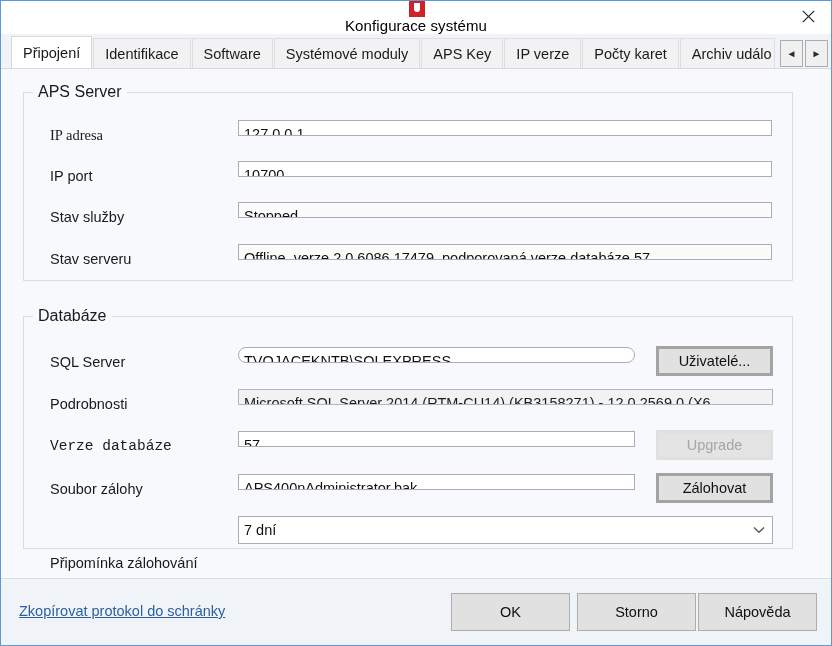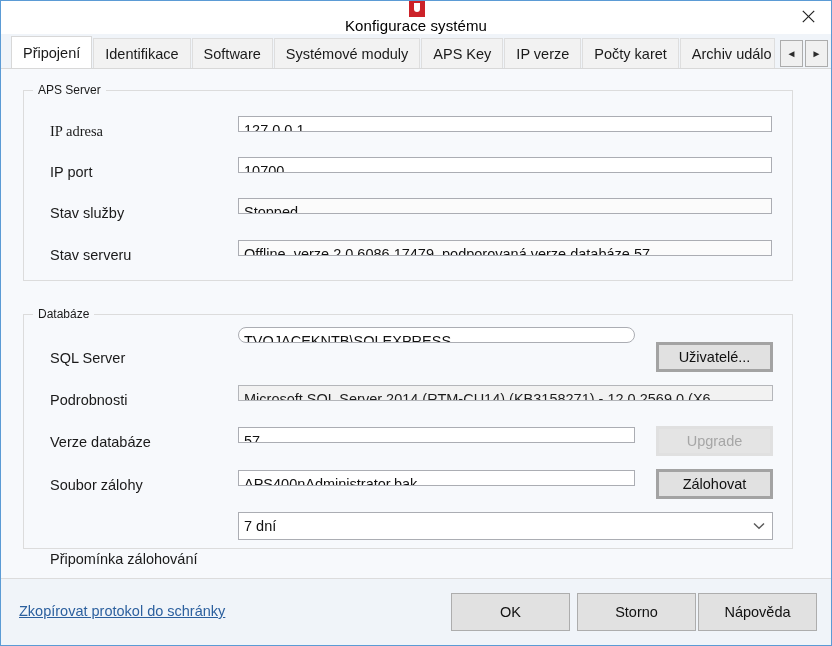--- a/index.html
+++ b/index.html
@@ -148,21 +148,21 @@
   fieldset.group {
     position: absolute;
     margin: 0;
     padding: 0;
     border: 1px solid #dcdcdc;
     background: transparent;
   }
   fieldset.group > legend {
     padding: 0 5px;
     margin-left: 9px;
-    font-size: 12px;
+    font-size: 16px;
     color: #1a1a1a;
   }
 
   #group-server { left: 22px; top: 14px; width: 768px; height: 196px; }
   #group-db     { left: 22px; top: 238px; width: 768px; height: 240px; }
   .lbl {
     position: absolute;
     font-size: 14.5px;
     color: #1a1a1a;
     white-space: nowrap;
@@ -340,27 +340,27 @@
       <div class="fld flat" style="left:214px; top:101px; width:534px;">Stopped</div>
 
       <div class="lbl" style="left:26px; top:150px;">Stav serveru</div>
       <div class="fld flat" style="left:214px; top:143px; width:534px;">Offline, verze 2.0.6086.17479, podporovaná verze databáze 57.</div>
     </fieldset>
 
     <fieldset class="group" id="group-db">
       <legend>Databáze</legend>
 
       <div class="lbl" style="left:26px; top:29px;">SQL Server</div>
-      <div class="fld" style="left:214px; top:6px; width:397px;border-radius:8px;">TVOJACEKNTB\SQLEXPRESS</div>
+      <div class="fld" style="left:214px; top:22px; width:397px;border-radius:8px;">TVOJACEKNTB\SQLEXPRESS</div>
       <div class="btn" style="left:632px; top:21px; width:117px;">Uživatelé...</div>
 
       <div class="lbl" style="left:26px; top:71px;">Podrobnosti</div>
       <div class="fld readonly" style="left:214px; top:64px; width:535px;">Microsoft SQL Server 2014 (RTM-CU14) (KB3158271) - 12.0.2569.0 (X6...</div>
 
-      <div class="lbl" style="left:26px; top:113px;">Verze databáze</div>
+      <div class="lbl" style="left:26px; top:113px;font-family:Liberation Mono, monospace;">Verze databáze</div>
       <div class="fld" style="left:214px; top:106px; width:397px;">57</div>
       <div class="btn disabled" style="left:632px; top:105px; width:117px;">Upgrade</div>
 
       <div class="lbl" style="left:26px; top:156px;">Soubor zálohy</div>
       <div class="fld" style="left:214px; top:149px; width:397px;">APS400nAdministrator.bak</div>
       <div class="btn" style="left:632px; top:148px; width:117px;text-align:right;">Zálohovat</div>
 
       <div class="lbl" style="left:26px; top:198px;margin-top:32px;">Připomínka zálohování</div>
       <div class="combo" style="left:214px; top:191px; width:535px;">
         <span class="combo-val">7 dní</span>

